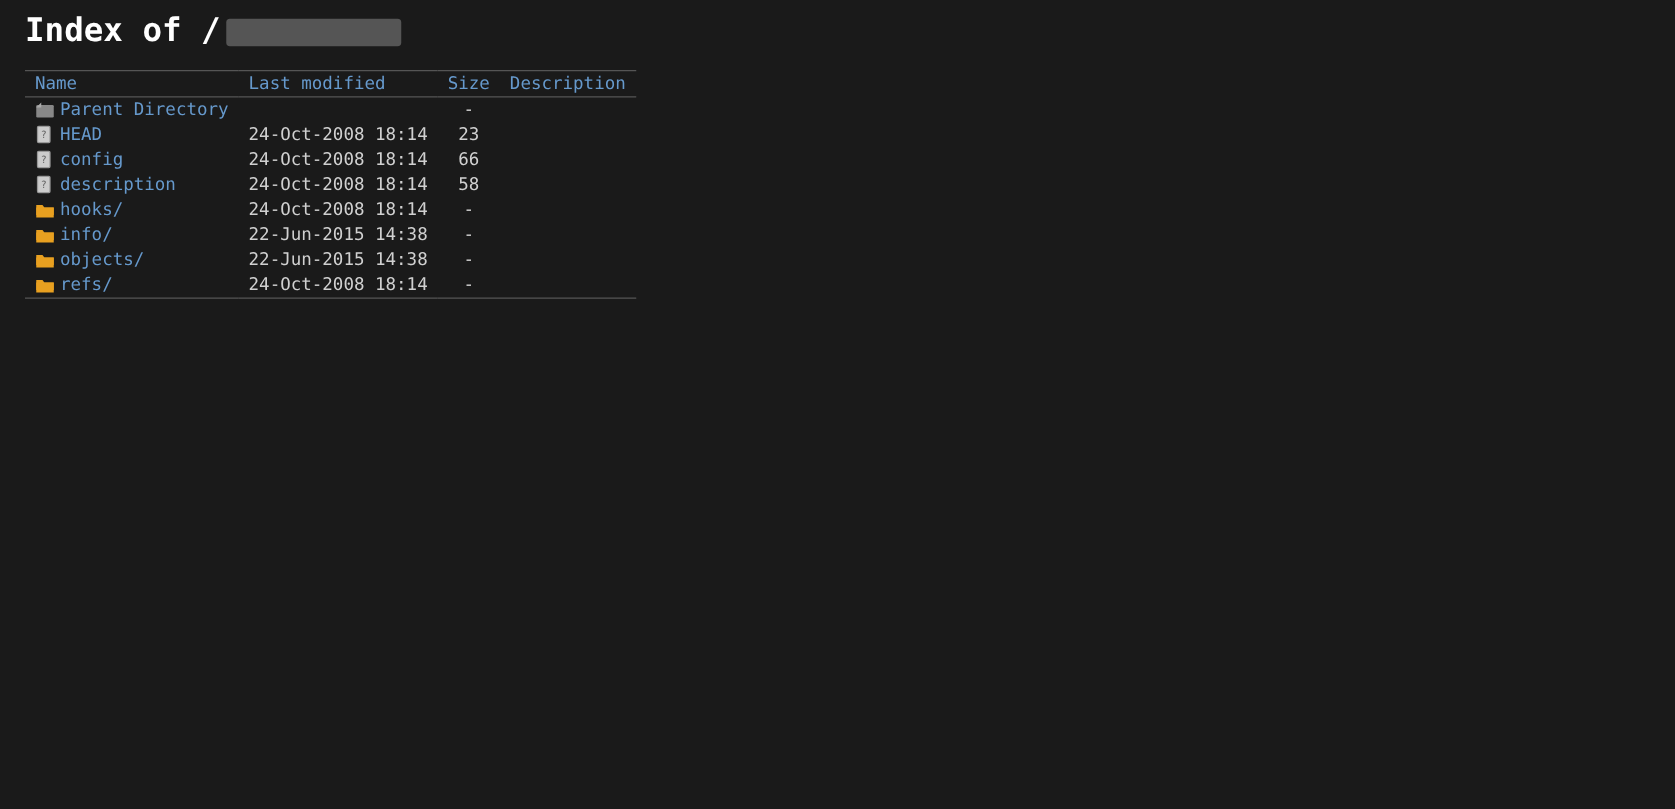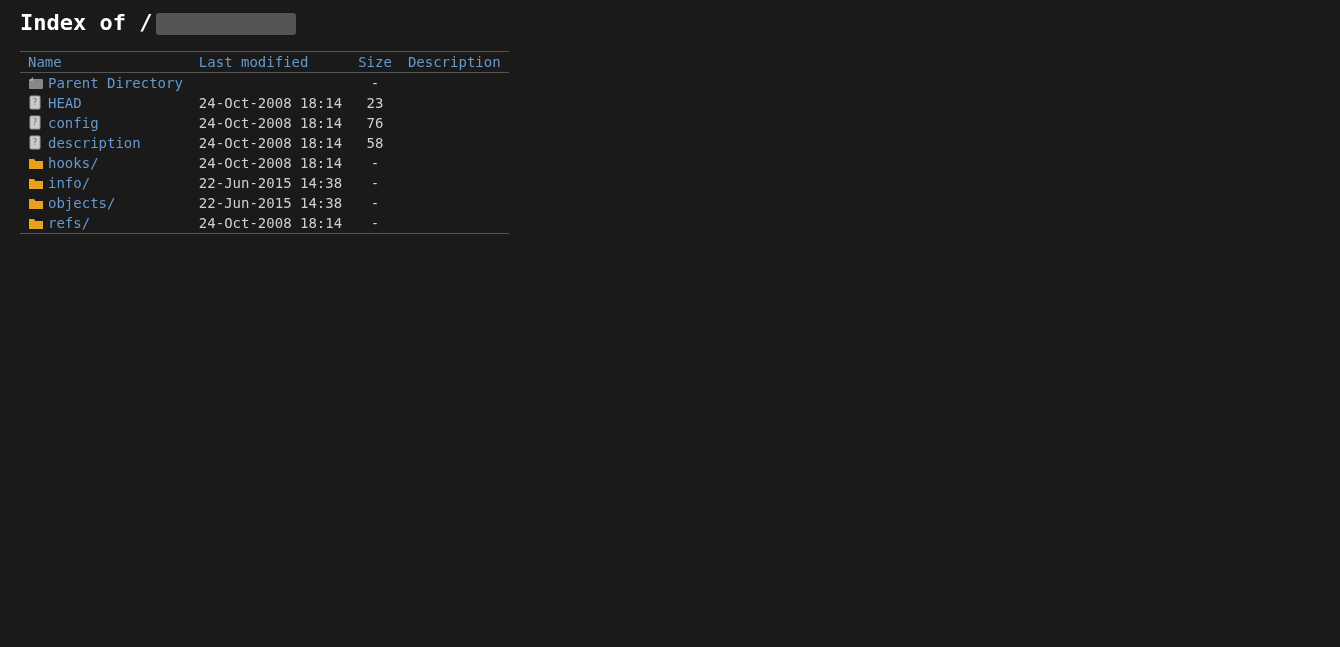--- a/index.html
+++ b/index.html
@@ -5,21 +5,21 @@
     * { margin: 0; padding: 0; box-sizing: border-box; }
     body {
       background-color: #1a1a1a;
       color: #d0d0d0;
       font-family: monospace, 'Courier New', Courier;
       font-size: 14px;
       padding: 10px 20px;
     }
     h1 {
       color: #ffffff;
-      font-size: 22px;
+      font-size: 26px;
       margin-bottom: 16px;
       font-weight: bold;
     }
     .redacted {
       display: inline-block;
       background: #555;
       color: #555;
       border-radius: 3px;
       min-width: 140px;
       height: 22px;
@@ -131,21 +131,21 @@
         <td class="col-name">
           <div class="name-cell">
             <span class="icon"><svg width="16" height="16" viewBox="0 0 16 16">
                 <rect x="2" y="1" width="10" height="13" rx="1" fill="#ccc" stroke="#999" stroke-width="1"></rect>
                 <text x="7" y="10" text-anchor="middle" font-size="8" fill="#666">?</text>
               </svg></span>
             <a href="config">config</a>
           </div>
         </td>
         <td class="col-modified">24-Oct-2008 18:14</td>
-        <td class="col-size">76</td>
+        <td class="col-size">66</td>
         <td class="col-desc"></td>
       </tr>
       <tr>
         <td class="col-name">
           <div class="name-cell">
             <span class="icon"><svg width="16" height="16" viewBox="0 0 16 16">
                 <rect x="2" y="1" width="10" height="13" rx="1" fill="#ccc" stroke="#999" stroke-width="1"></rect>
                 <text x="7" y="10" text-anchor="middle" font-size="8" fill="#666">?</text>
               </svg></span>
             <a href="description">description</a>

